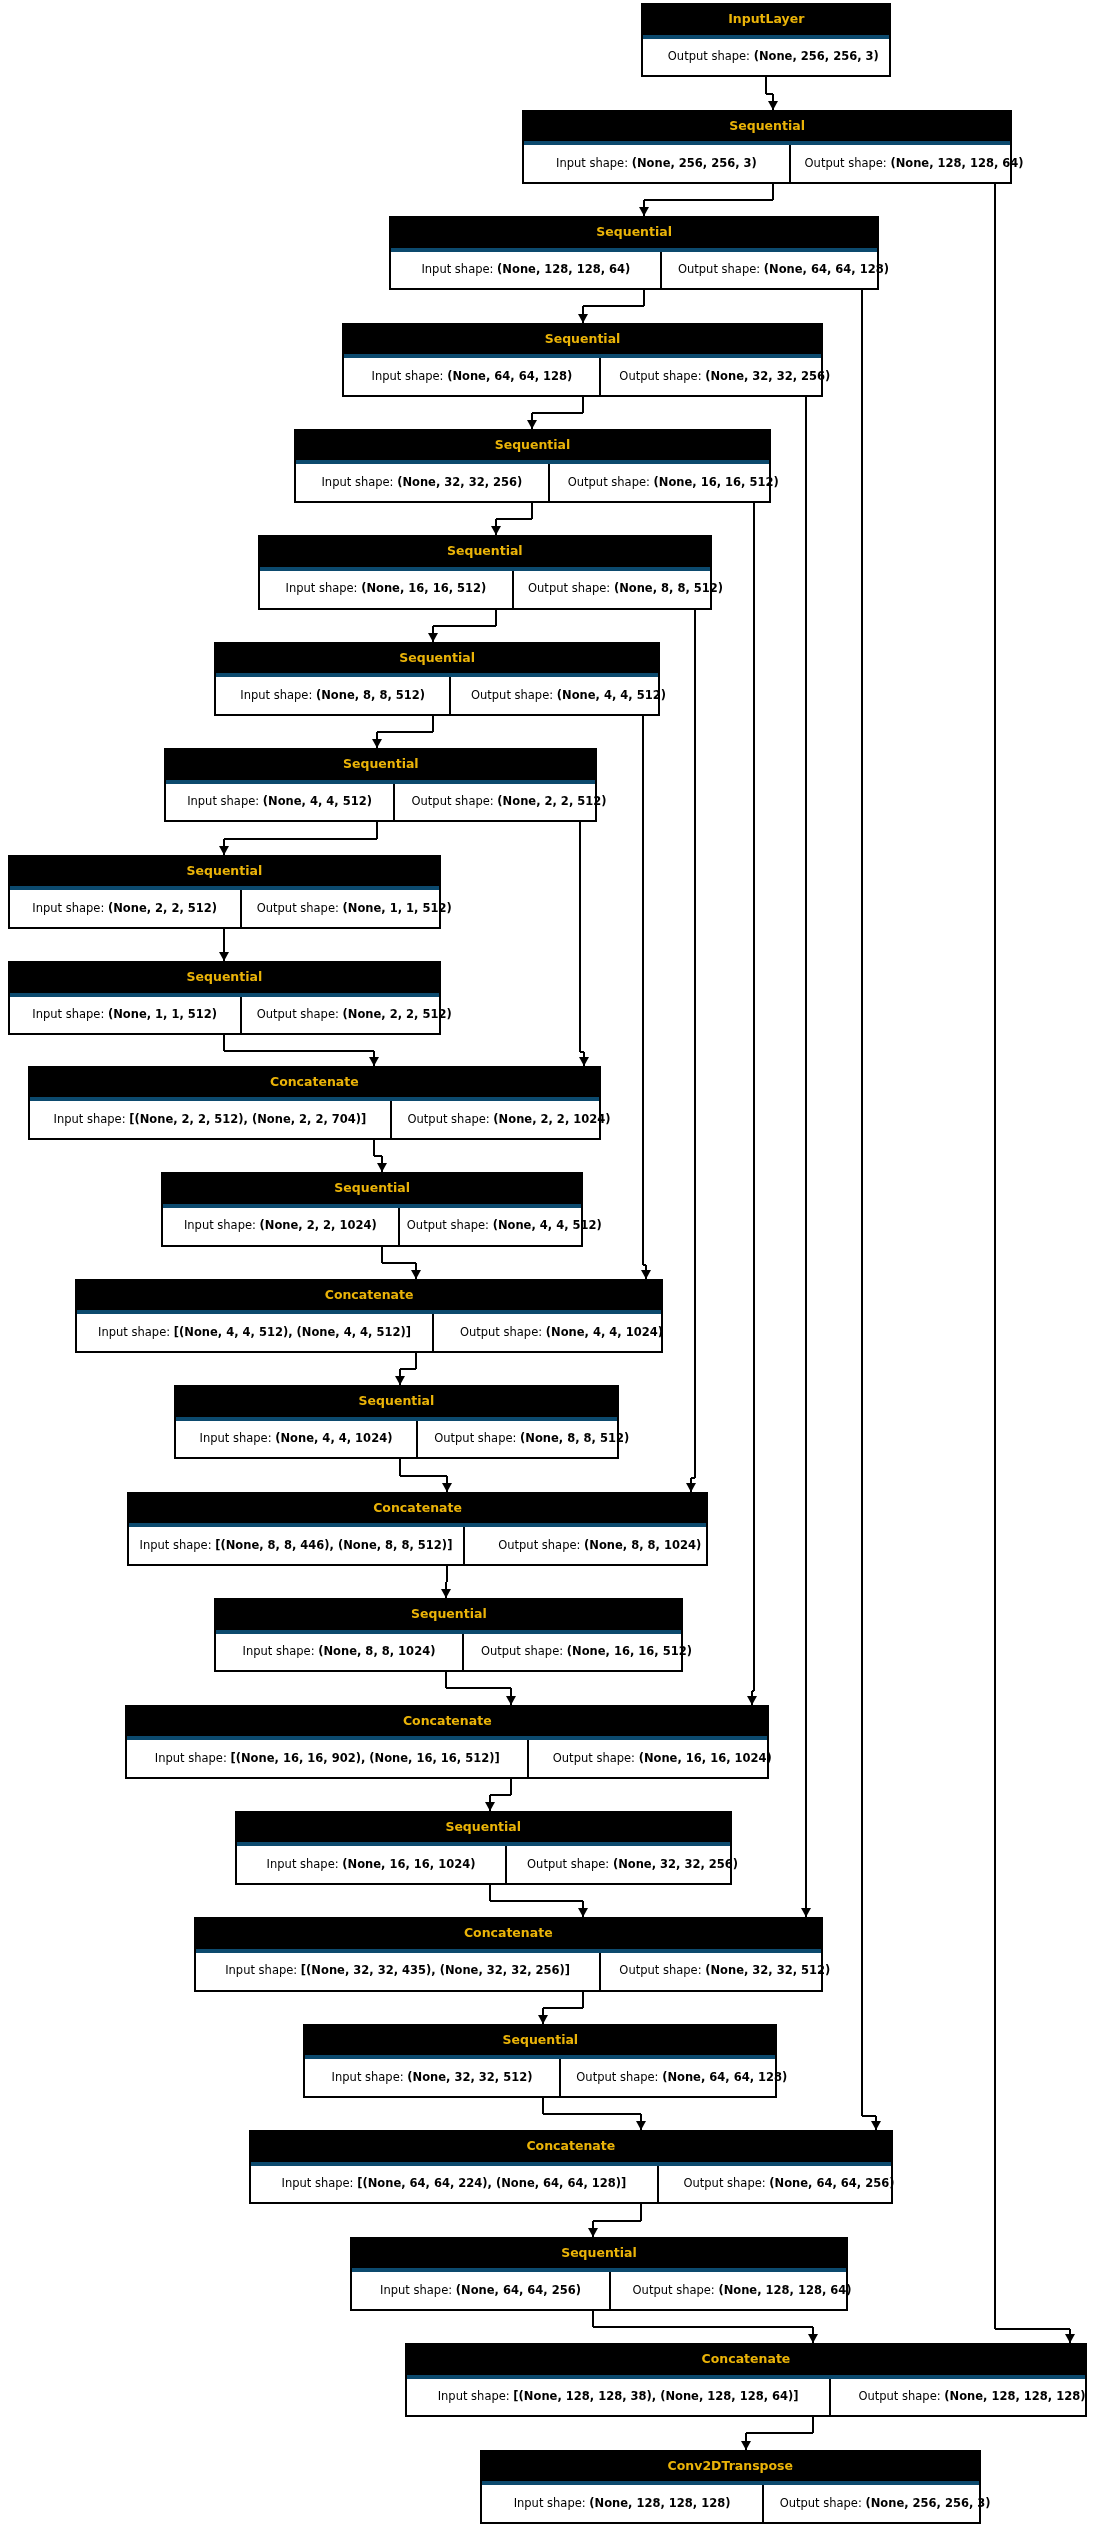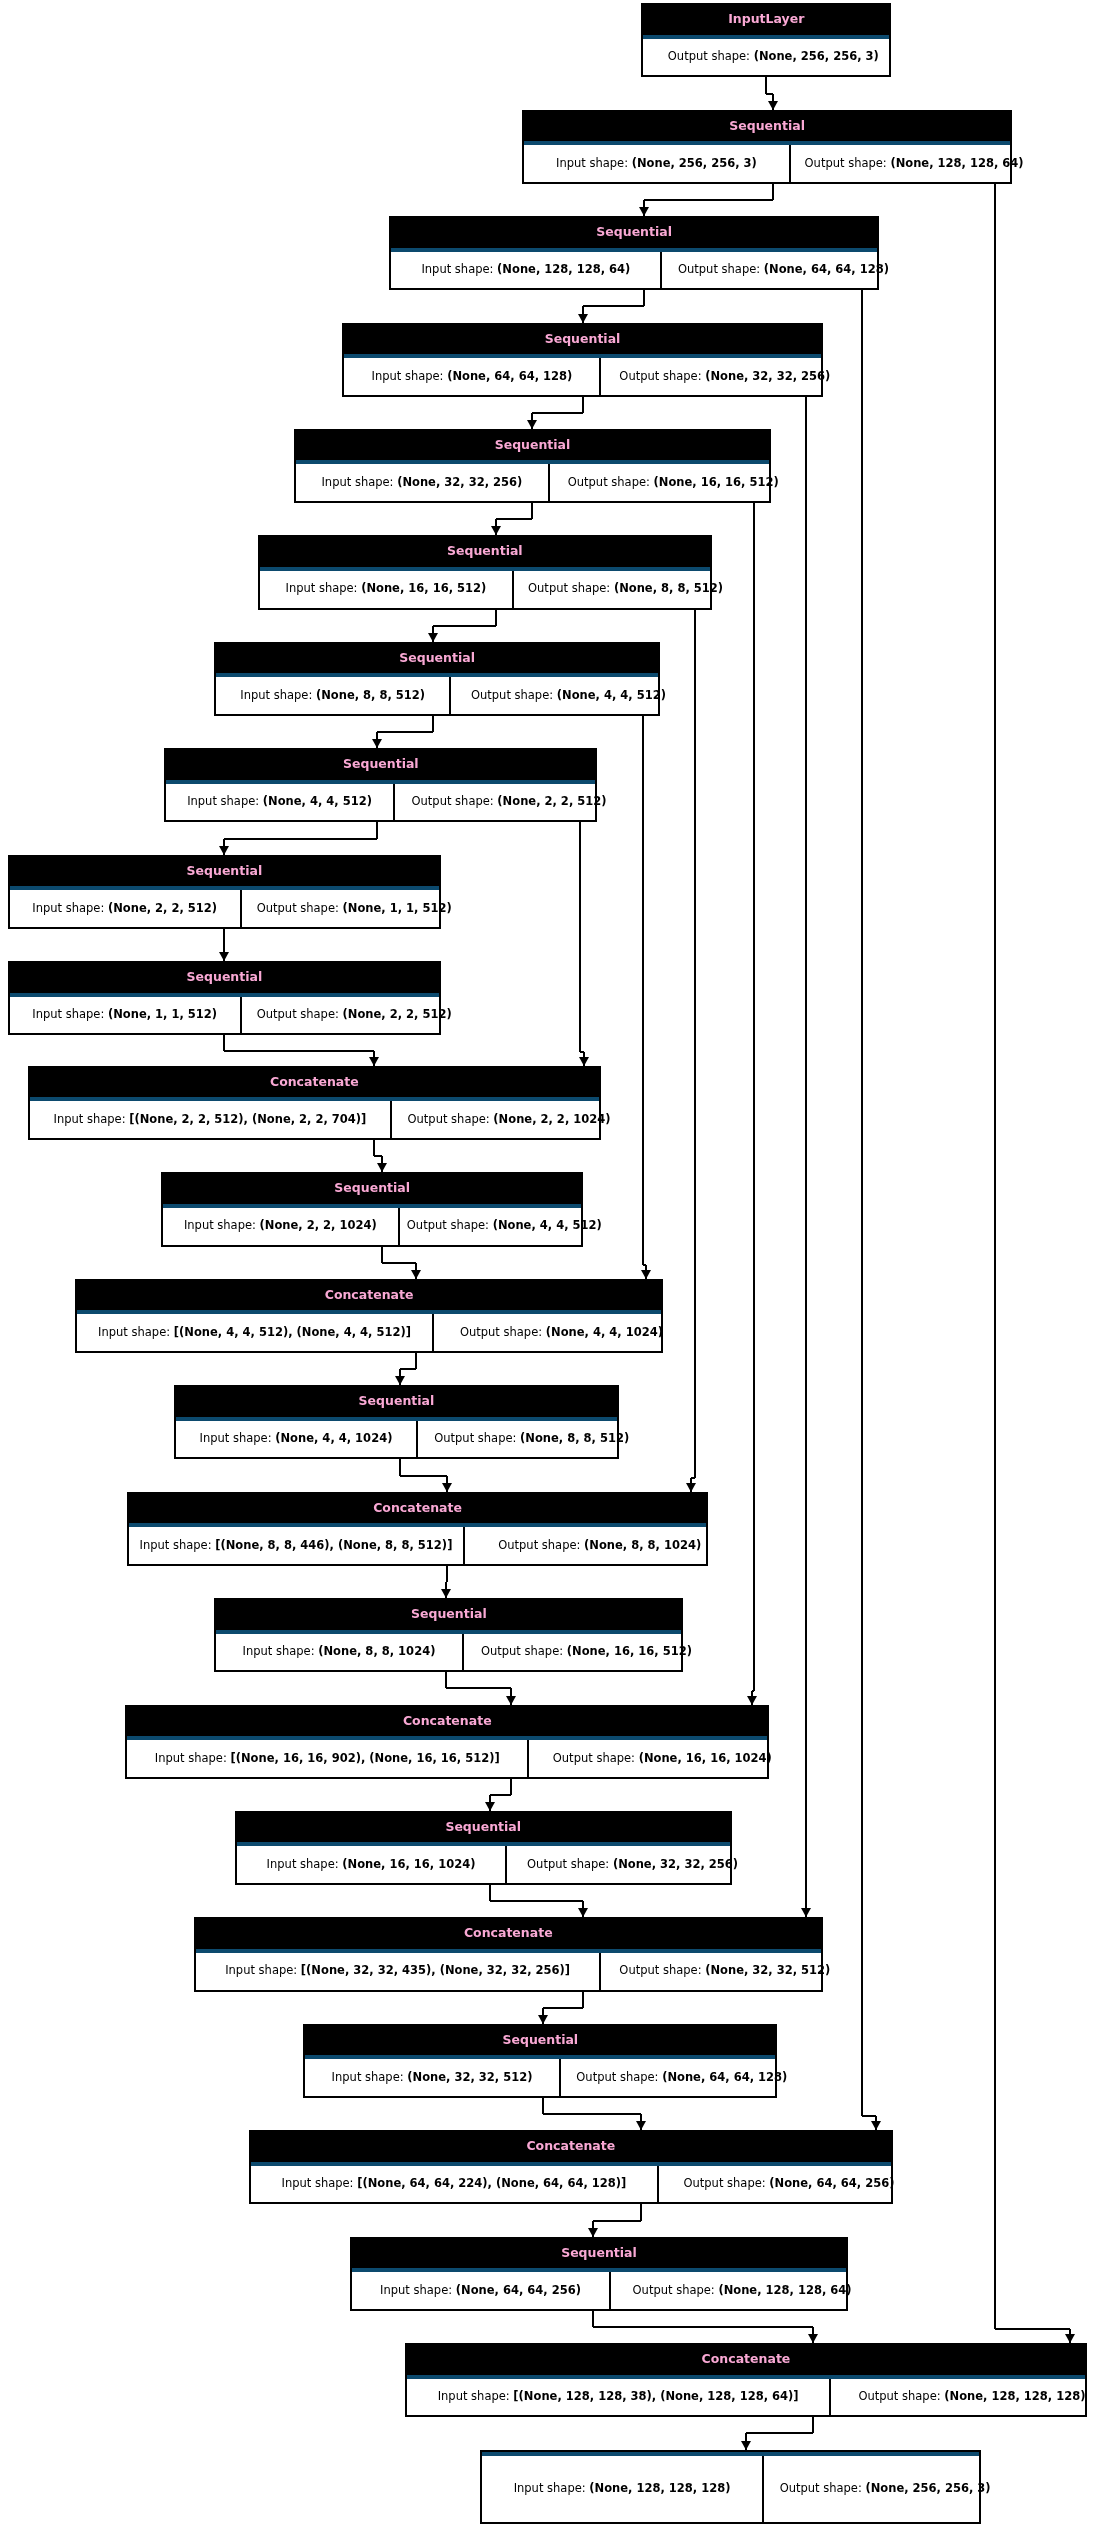--- a/index.html
+++ b/index.html
@@ -22,21 +22,21 @@
   .node {
     position: absolute;
     box-sizing: border-box;
     border: 2px solid #000000;
     background: #ffffff;
     display: flex;
     flex-direction: column;
   }
   .node-title {
     background: #000000;
-    color: #f9a8d4;
+    color: #eab308;
     font-weight: bold;
     font-size: 12.5px;
     text-align: center;
     line-height: 1;
     padding: 8px 4px 9px 4px;
     white-space: nowrap;
     overflow: hidden;
   }
   .node-shapes {
     display: flex;
@@ -354,19 +354,20 @@
         </div>
       </div>
       <div class="node" style="left: 405.055px; top: 2343.1px; width: 681.869px; height: 74.1794px;">
         <div class="node-title">Concatenate</div>
         <div class="node-shapes">
           <div class="shape-cell in" style="width: 408.183px;"><span class="lbl">Input shape:</span>&nbsp;<b>[(None, 128, 128, 38), (None, 128, 128, 64)]</b></div>
           <div class="shape-cell out" style="width: 267.43px;"><span class="lbl">Output shape:</span>&nbsp;<b>(None, 128, 128, 128)</b></div>
         </div>
       </div>
       <div class="node" style="left: 480.124px; top: 2449.53px; width: 500.455px; height: 74.1794px;">
+        <div class="node-title">Conv2DTranspose</div>
         <div class="node-shapes">
           <div class="shape-cell in" style="width: 265.866px;"><span class="lbl">Input shape:</span>&nbsp;<b>(None, 128, 128, 128)</b></div>
           <div class="shape-cell out" style="width: 228.332px;"><span class="lbl">Output shape:</span>&nbsp;<b>(None, 256, 256, 3)</b></div>
         </div>
       </div>
     </div>
 </div>
 
 </body></html>

